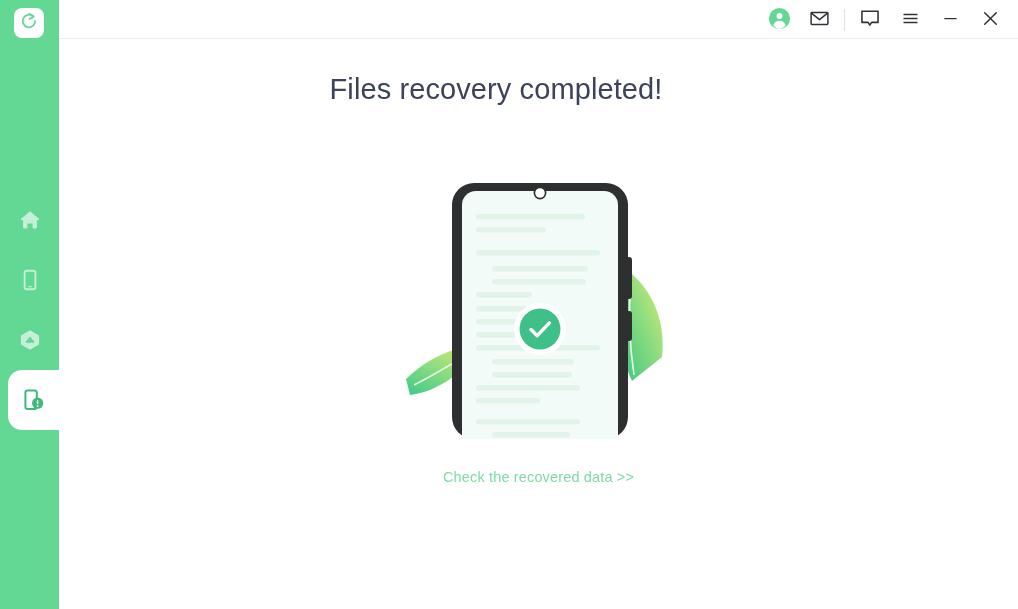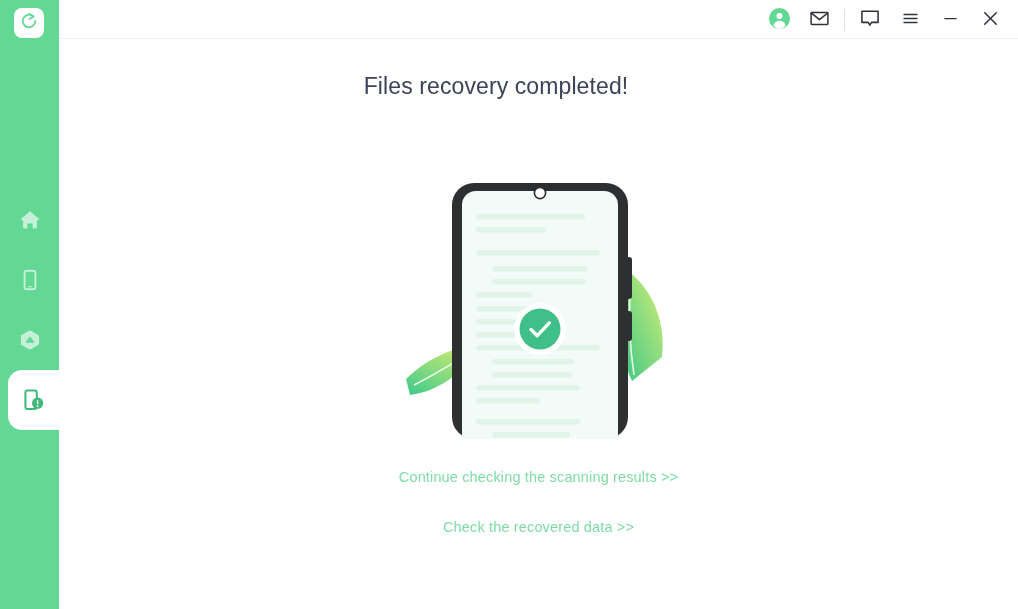--- a/index.html
+++ b/index.html
@@ -142,21 +142,21 @@
     position: absolute;
     left: 59px; top: 39px;
     width: 959px; height: 570px;
     background: #ffffff;
   }
   .page-title {
     position: absolute;
     left: 0; top: 34px;
     width: 874px;
     text-align: center;
-    font-size: 23px;
+    font-size: 29px;
     color: #3c4257;
     font-weight: 400;
     letter-spacing: 0.1px;
   }
   .illus {
     position: absolute;
     left: 341px;
     top: 140px;
     width: 280px;
     height: 260px;
@@ -367,18 +367,17 @@
 
         <g>
           <circle cx="140" cy="150" r="26" fill="#ffffff"></circle>
           <circle cx="140" cy="150" r="20.5" fill="#3fc088"></circle>
           <path d="M131 150.5 l6.2 6.2 l12.2 -12.8" stroke="#ffffff" stroke-width="3.4" fill="none" stroke-linecap="round" stroke-linejoin="round"></path>
         </g>
       </svg>
     </div>
 
     <div class="links">
-      <a class="link" href="#">Continue checking the scanning results &gt;&gt;</a>
       <a class="link" href="#">Check the recovered data &gt;&gt;</a>
     </div>
 
   </div>
 </div>
 
 </body></html>

